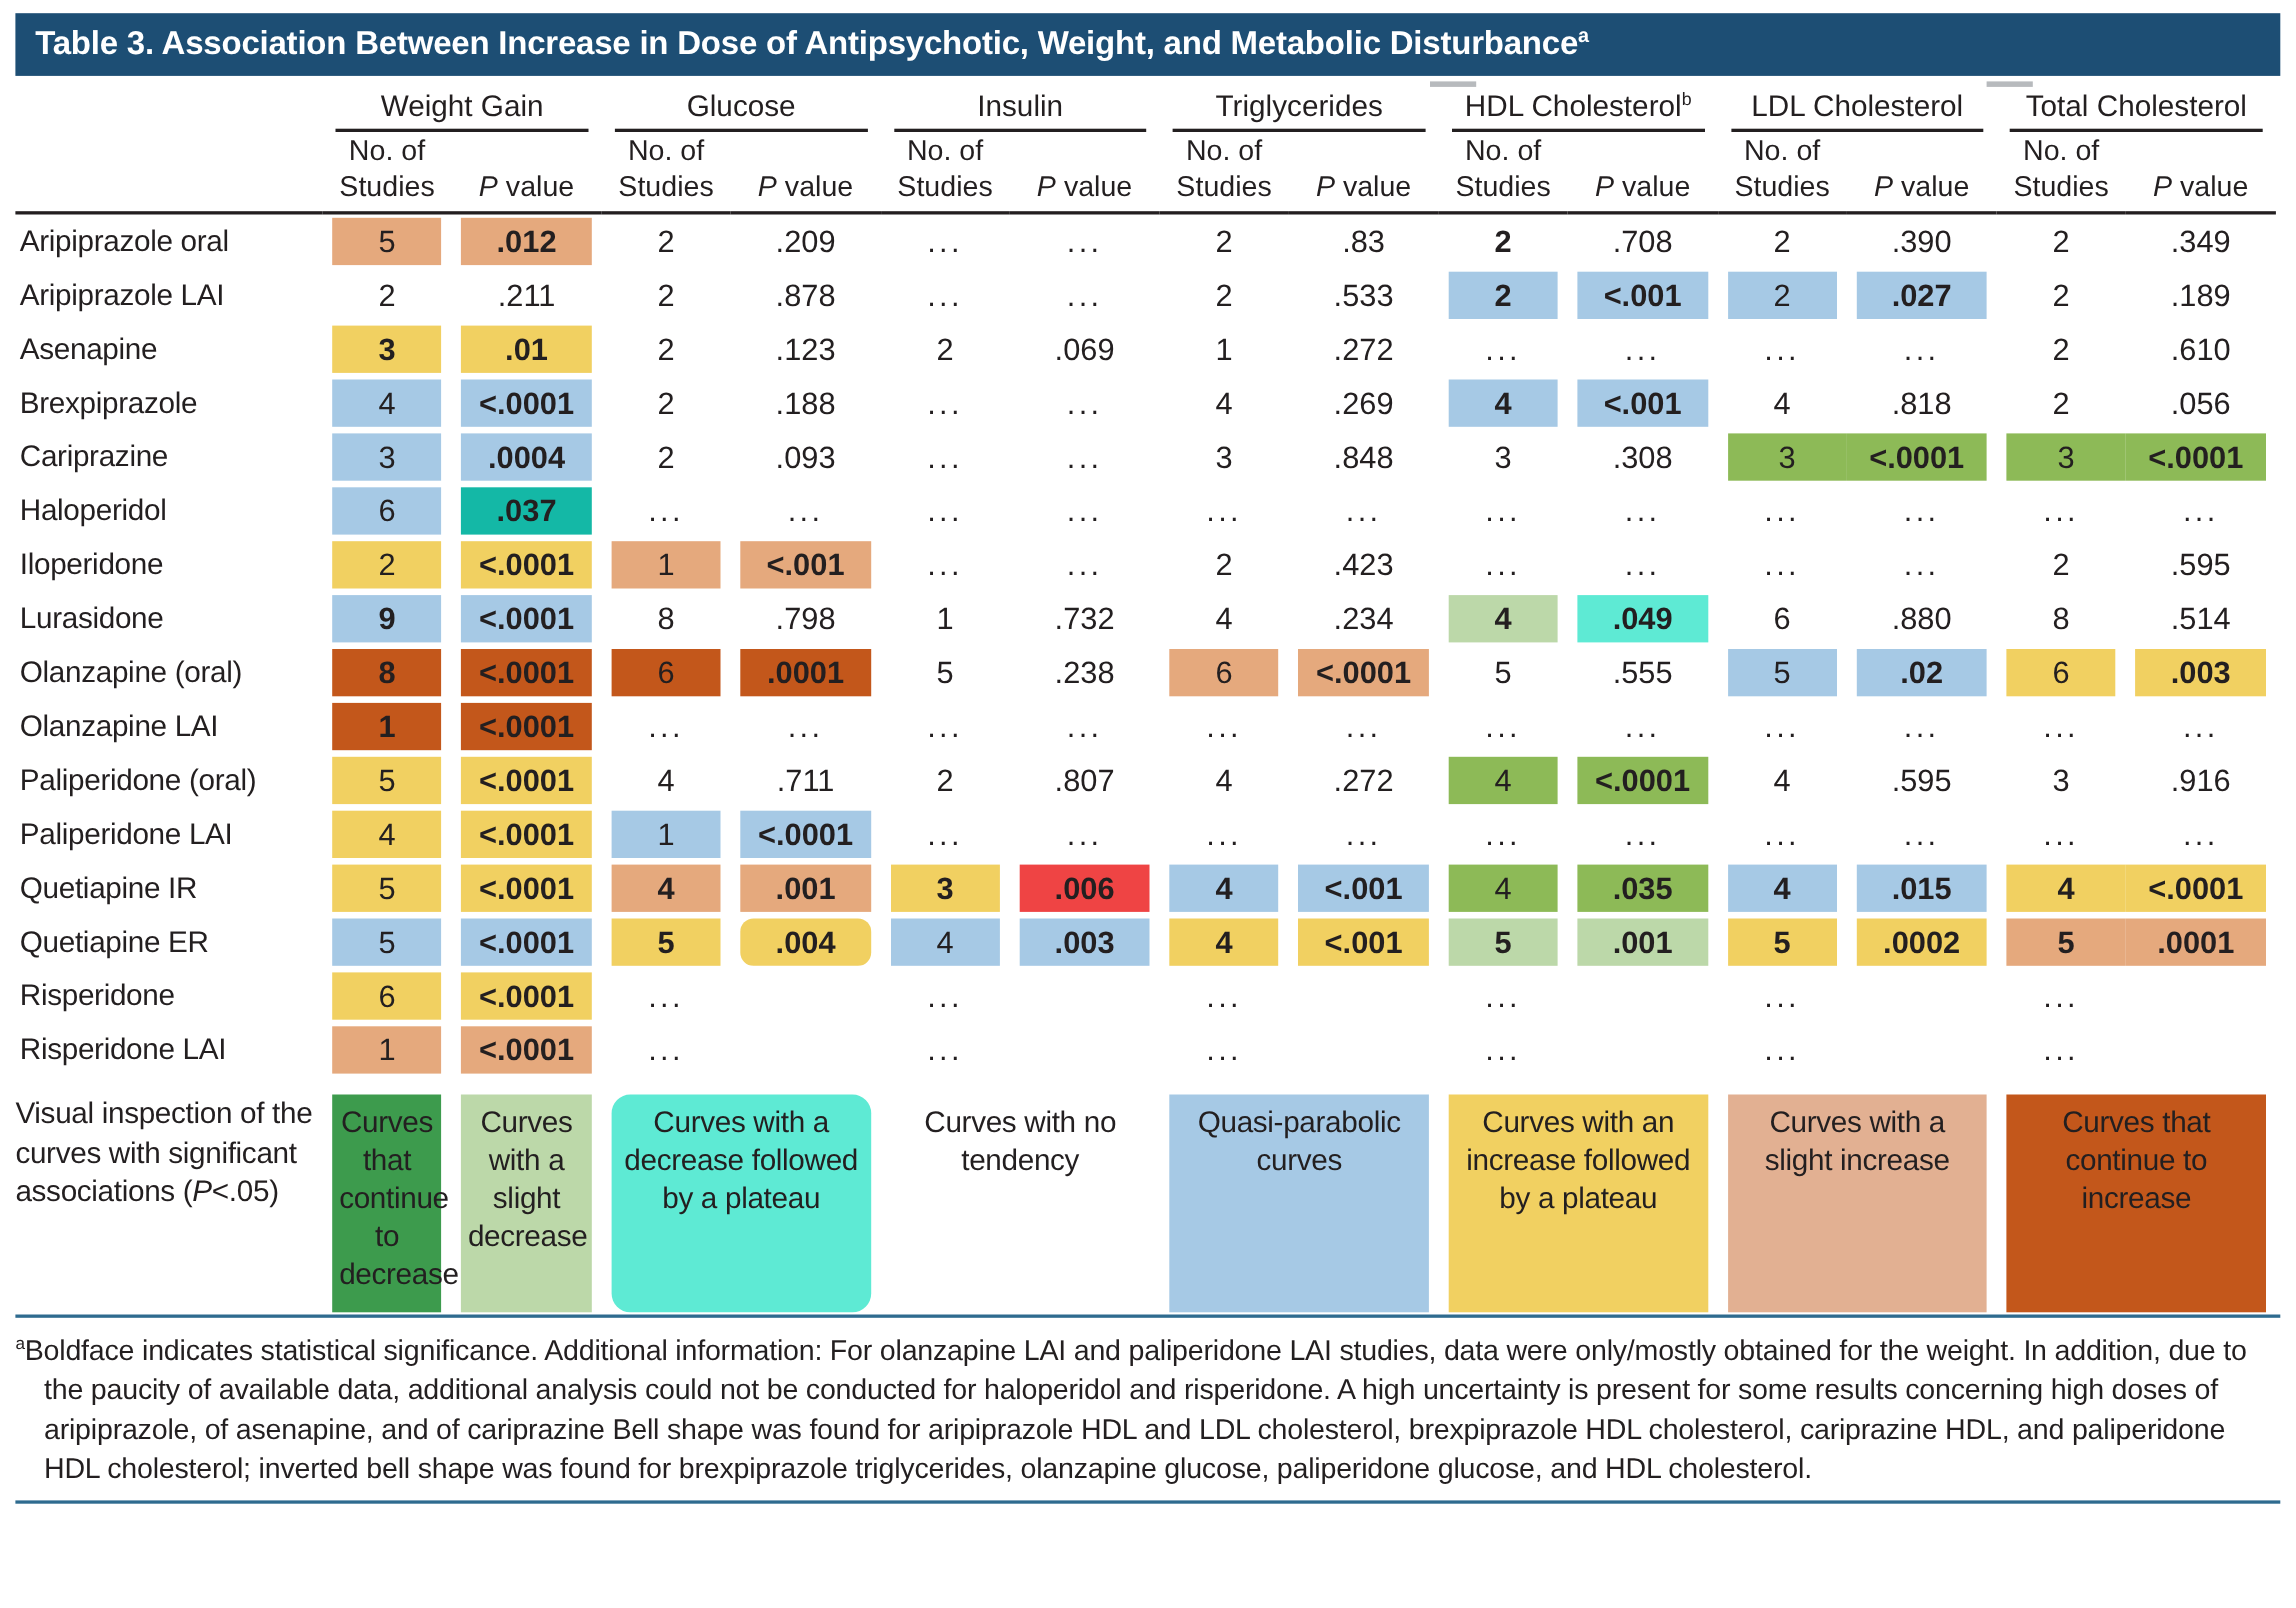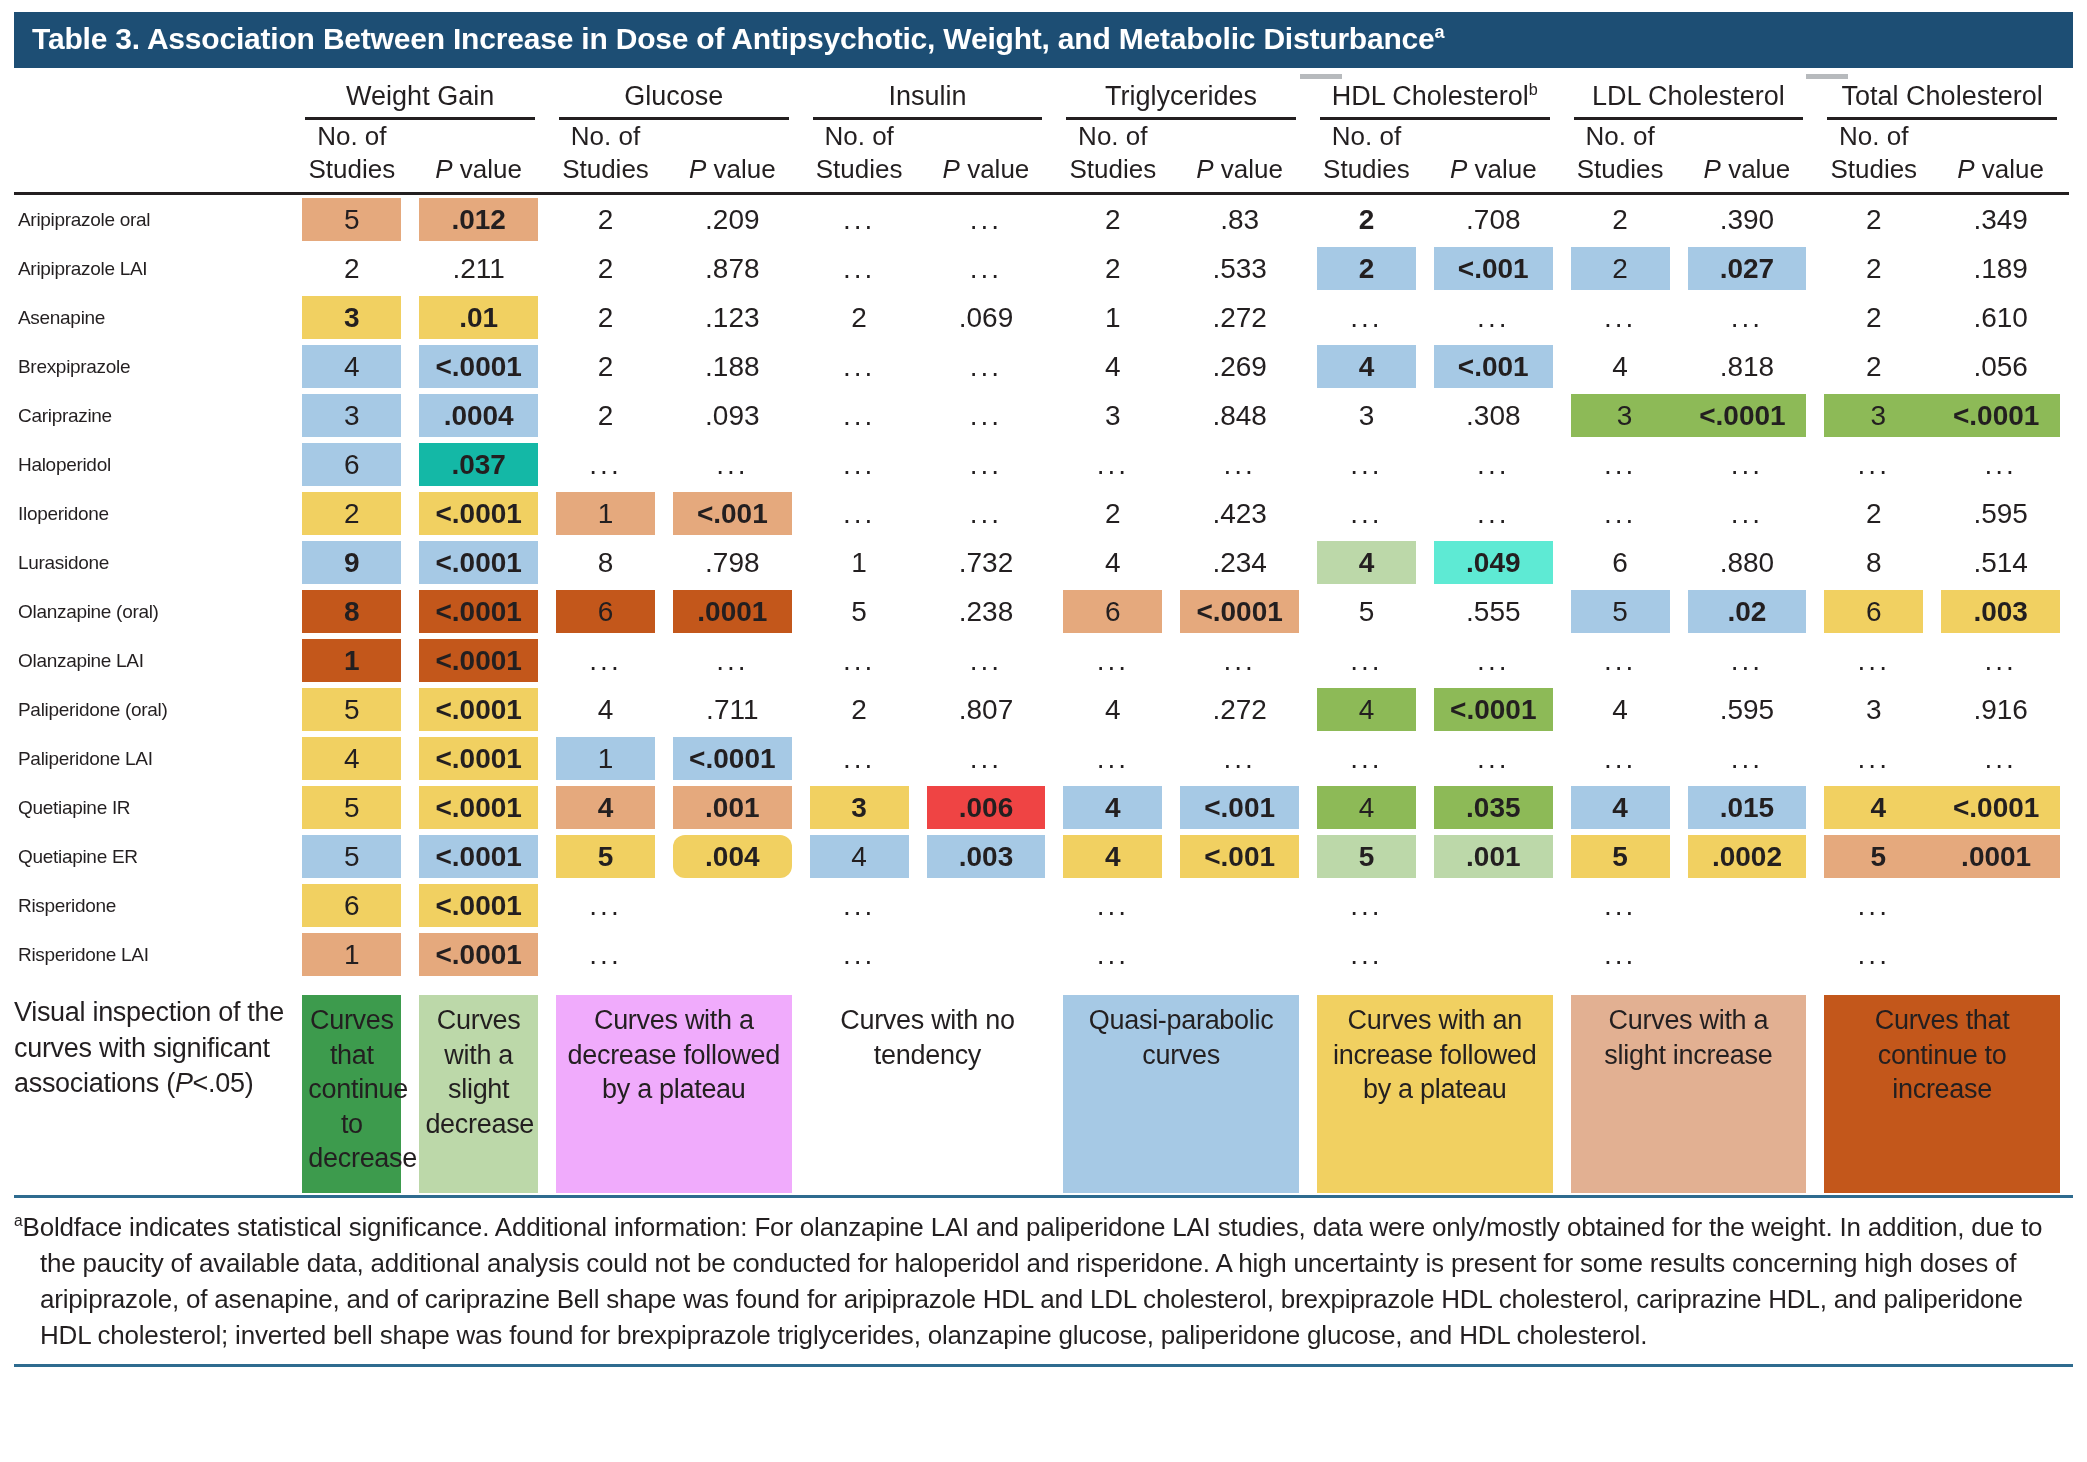--- a/index.html
+++ b/index.html
@@ -35,21 +35,21 @@
   .gline { border-bottom:3px solid #231F20; padding-bottom:5px; margin:0 12px; text-align:center; white-space:nowrap; }
   .gline sup { font-size:60%; }
 
   tr.sub th {
     font-size:26px; text-align:center; vertical-align:bottom;
     border-bottom:3px solid #231F20; padding-bottom:7px; line-height:1.25;
   }
   tr.sub i { font-style:italic; }
 
   tbody td { font-size:28px; text-align:center; height:49px; vertical-align:middle; }
-  tbody td.lbl { text-align:left; font-size:19px; padding-left:4px; letter-spacing:-0.3px; }
+  tbody td.lbl { text-align:left; font-size:27px; padding-left:4px; letter-spacing:-0.3px; }
 
   .bx { margin:3px 9px; height:43px; line-height:43px; }
   .bx.b  { font-weight:700; }
   .bx.mR { margin-right:0; }
   .bx.mL { margin-left:0; }
   .bx.dots { letter-spacing:3px; }
 
   tr.legend td { vertical-align:top; padding-top:16px; }
   .leglabel { font-size:27px; line-height:1.32; padding-right:4px; letter-spacing:-0.3px; }
   .leglabel i { font-style:italic; }
@@ -890,21 +890,21 @@
     <tfoot id="tfoot">
         <tr class="legend">
           <td class="leglabel"><span>Visual inspection of the curves with significant associations (</span><i>P</i><span>&lt;.05)</span></td>
           <td colspan="1">
             <div class="lg" style="background-color: rgb(61, 155, 77);">Curves that continue to decrease</div>
           </td>
           <td colspan="1">
             <div class="lg" style="background-color: rgb(188, 216, 169);">Curves with a slight decrease</div>
           </td>
           <td colspan="2">
-            <div class="lg" style="background-color: #f0abfc;">Curves with a decrease followed by a plateau</div>
+            <div class="lg" style="background-color: #5eead4; border-radius: 17px;">Curves with a decrease followed by a plateau</div>
           </td>
           <td colspan="2">
             <div class="lg">Curves with no tendency</div>
           </td>
           <td colspan="2">
             <div class="lg" style="background-color: rgb(166, 201, 229);">Quasi-parabolic curves</div>
           </td>
           <td colspan="2">
             <div class="lg" style="background-color: rgb(241, 208, 97);">Curves with an increase followed by a plateau</div>
           </td>

